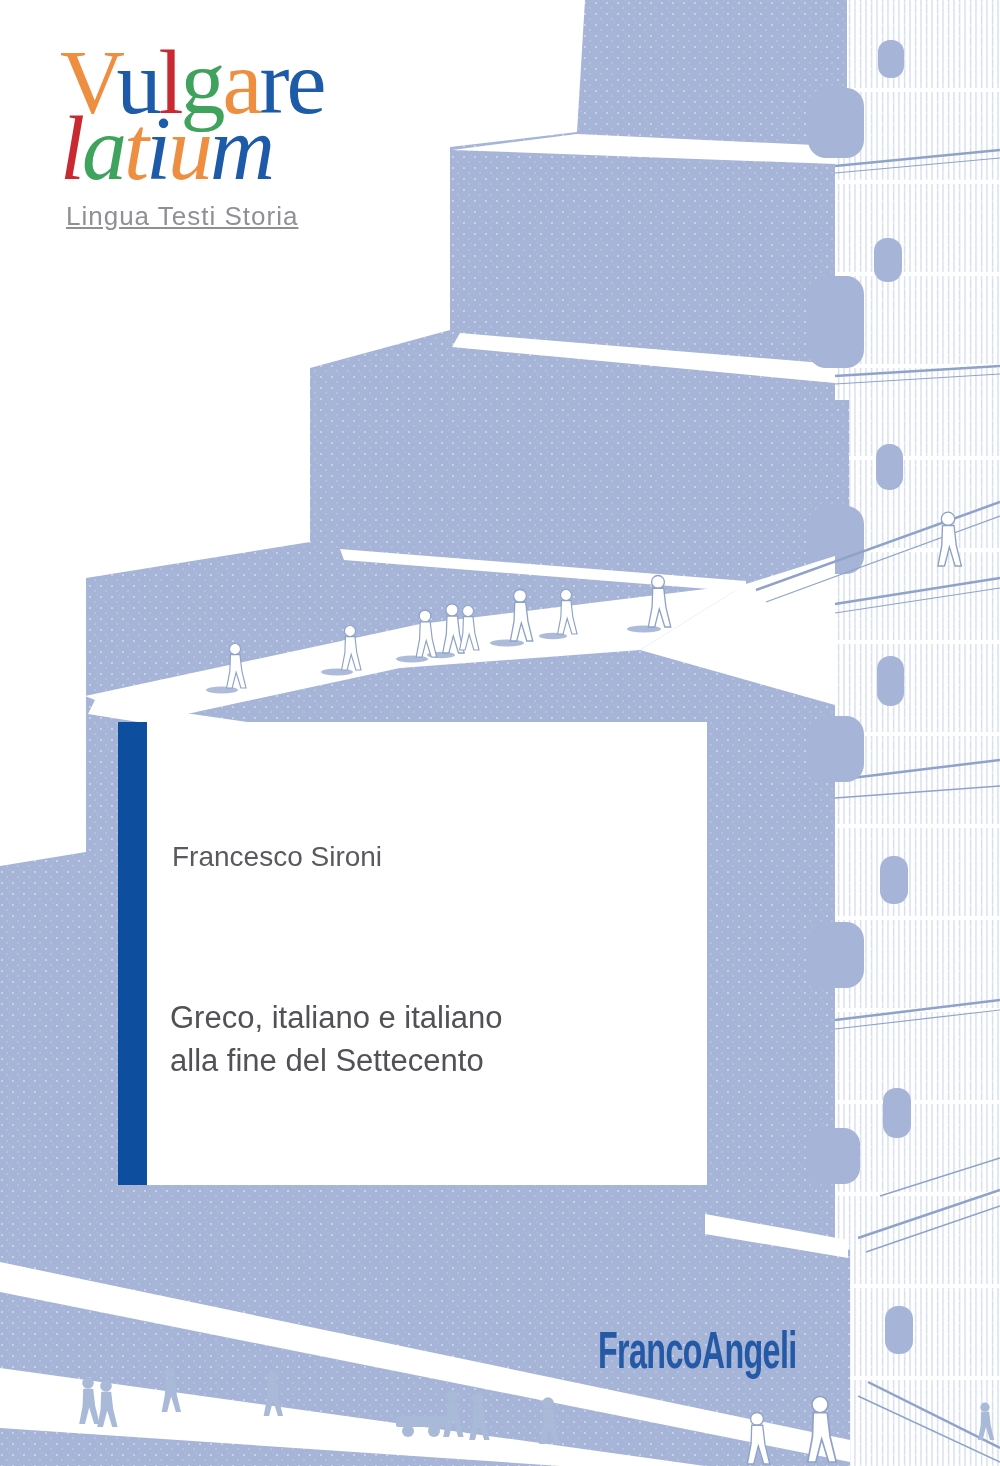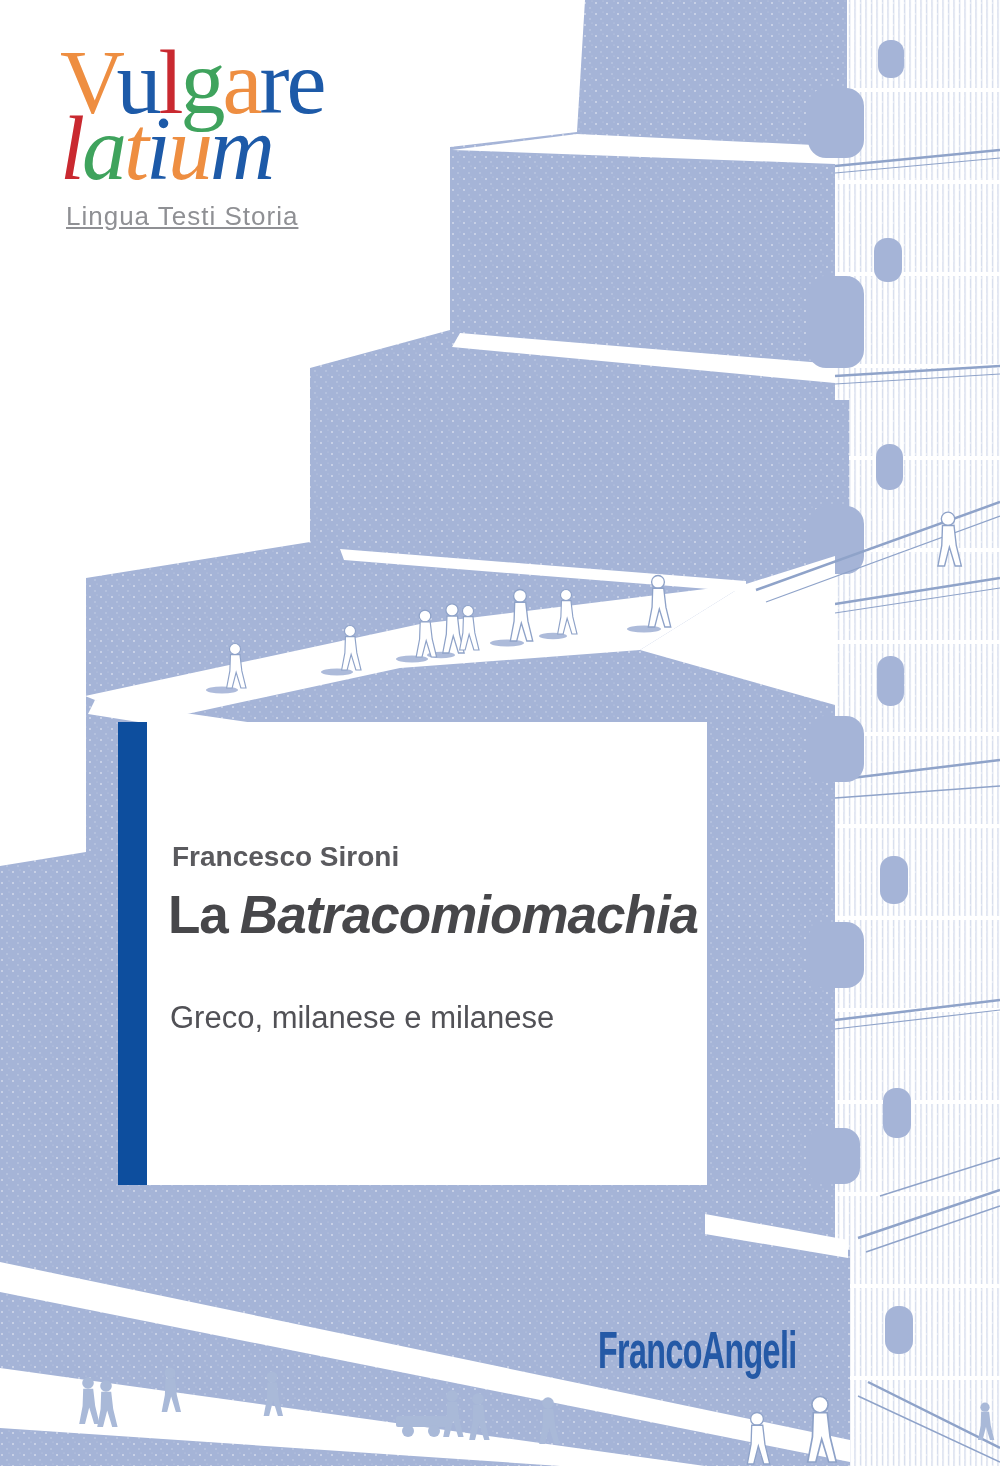--- a/index.html
+++ b/index.html
@@ -15,21 +15,21 @@
   }
   #logo-line1{top:38px;}
   #logo-line2{top:104px;font-style:italic;}
   #series-tagline{
     position:absolute;left:66px;top:201px;font-size:26px;color:#8f9094;
     letter-spacing:1px;white-space:nowrap;text-decoration:underline;
   }
   
   #accent-bar{position:absolute;left:118px;top:722px;width:29px;height:463px;background:#0d4e9e;}
   #title-box{position:absolute;left:147px;top:722px;width:560px;height:463px;background:#ffffff;}
-  #author-name{position:absolute;left:172px;top:843px;font-size:28px;color:#5a5a5e;line-height:1;white-space:nowrap;font-weight:bold;}
+  #author-name{position:absolute;left:172px;top:843px;font-size:28px;color:#5a5a5e;line-height:1;white-space:nowrap;}
   .title-line{position:absolute;left:168px;font-size:53px;font-weight:bold;color:#47474a;line-height:1;letter-spacing:-1px;white-space:nowrap;}
   #title-line1{top:888px;}
   #title-line2{top:943px;}
   #title-line1 .t-italic{font-style:italic;}
   #title-line1 .t-prefix{margin-right:12px;}
   .subtitle-line{position:absolute;left:170px;font-size:31px;color:#515156;line-height:1;white-space:nowrap;}
   #subtitle-line1{top:1002px;}
   #subtitle-line2{top:1045px;}
   
   #publisher-logo{
@@ -184,21 +184,19 @@
       <span style="color: rgb(201, 41, 48);">l</span><span style="color: rgb(63, 163, 93);">a</span><span style="color: rgb(238, 142, 65);">t</span><span style="color: rgb(29, 90, 168);">i</span><span style="color: rgb(238, 142, 65);">u</span><span style="color: rgb(29, 90, 168);">m</span>
     </div>
     <div id="series-tagline">Lingua Testi Storia</div>
   </div>
 
   <div id="accent-bar" style="background-color: rgb(13, 78, 158);"></div>
   <div id="title-box"></div>
 
   <div id="author-name">Francesco Sironi</div>
 
-  <div class="title-line" id="title-line1">
-    <span class="t-prefix">La</span><span class="t-italic">Batracomiomachia</span>
-  </div>
-
-  <div class="subtitle-line" id="subtitle-line1">Greco, milanese e milanese</div>
+
+  <div class="subtitle-line" id="subtitle-line1">Greco, italiano e italiano</div>
+  <div class="subtitle-line" id="subtitle-line2">alla fine del Settecento</div>
 
   <div id="publisher-logo" style="color: rgb(36, 89, 166);">FrancoAngeli</div>
 
 </div>
 
 </body></html>

